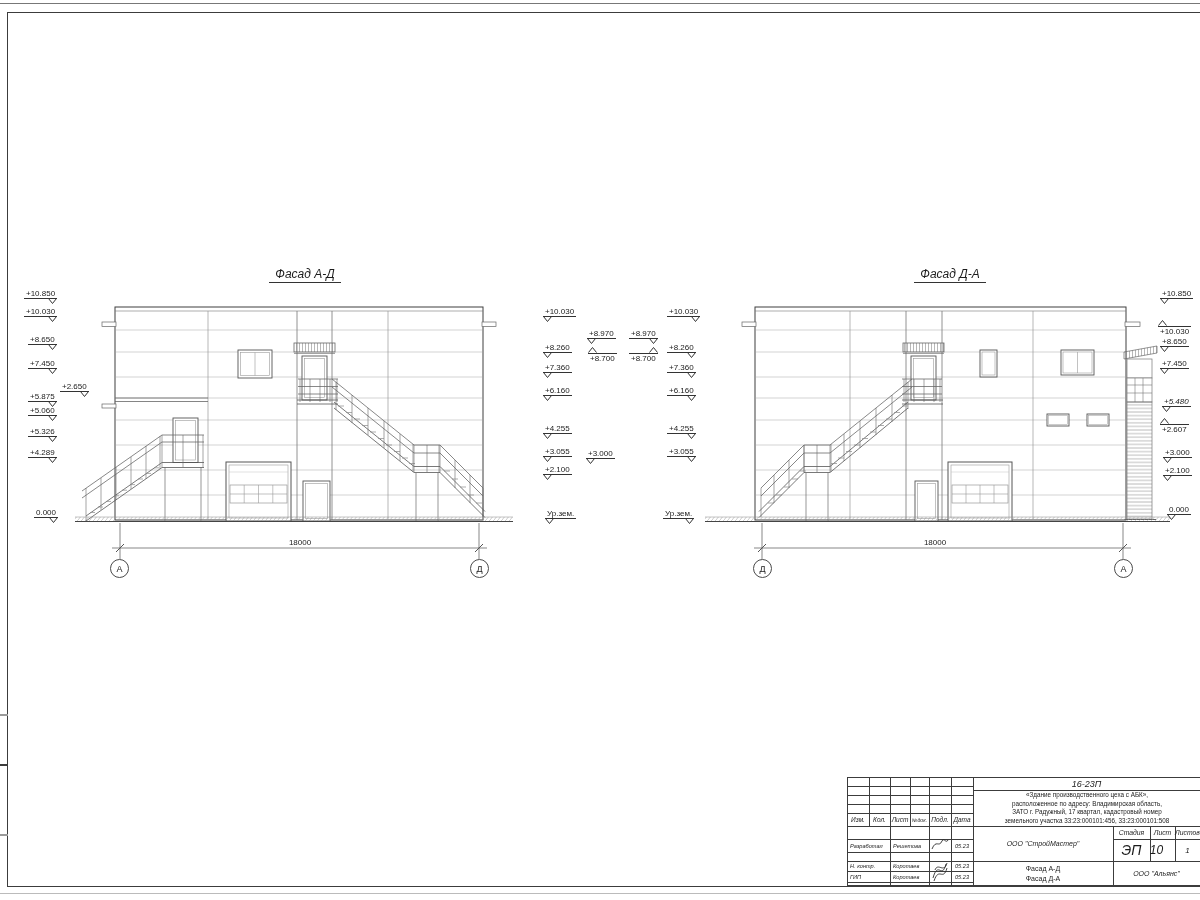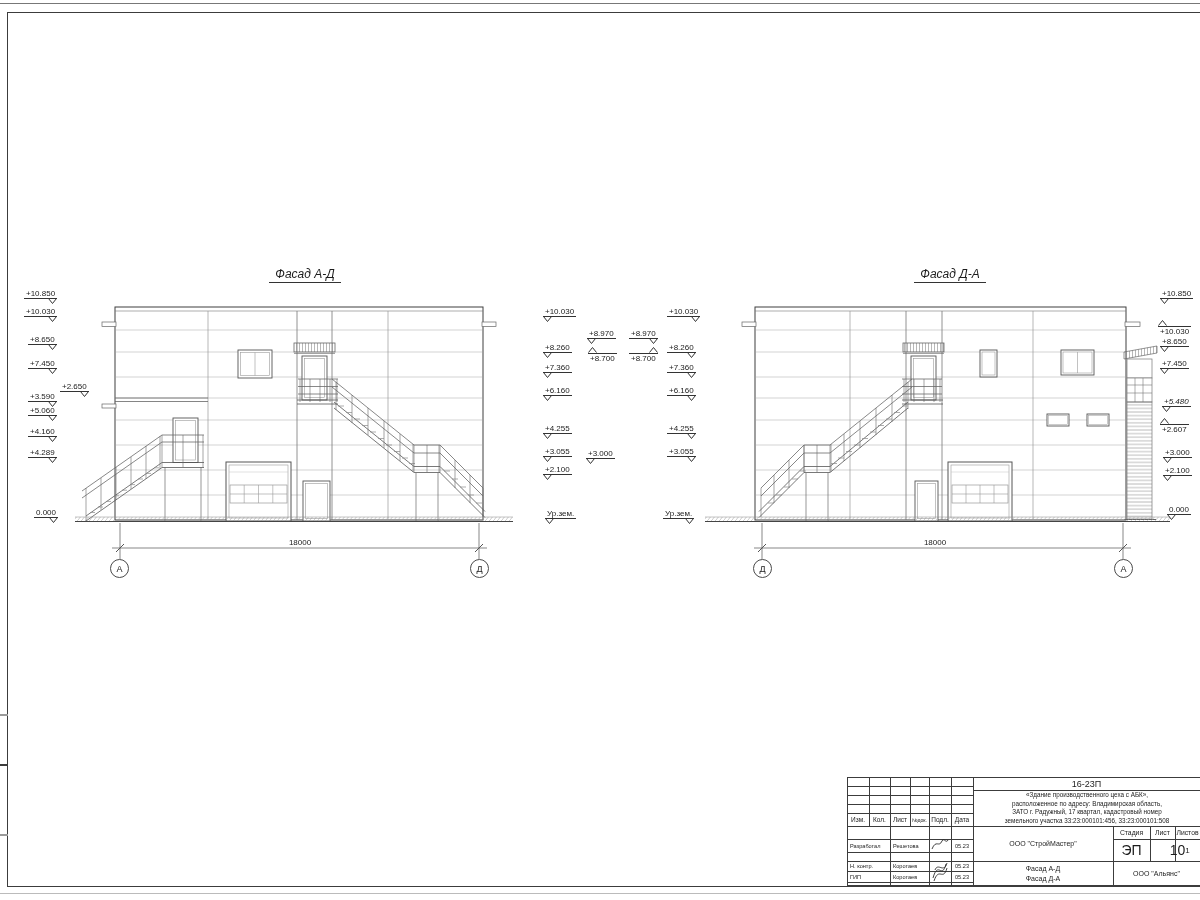--- a/index.html
+++ b/index.html
@@ -21,21 +21,21 @@
   .ev .ev-t{display:inline-block;padding:0 2px;border-bottom:1px solid #333;}
   .ev .tk{position:absolute;stroke:#333;fill:none;stroke-width:1;}
   .ev.br .tk{right:0;top:9px;}
   .ev.bl .tk{left:0;top:9px;}
   .ev.al .tk{left:0;top:-6px;transform:scaleY(-1);}
   .ev.ar .tk{right:0;top:-6px;transform:scaleY(-1);}
   .ev.al .ev-t,.ev.ar .ev-t{border-bottom:none;border-top:1px solid #333;}
   
   #tblock{position:absolute;left:847px;top:777px;width:353px;height:109px;font-size:7px;}
   #tblock .cell{position:absolute;display:flex;align-items:center;justify-content:center;
-                text-align:center;color:#1c1c1c;overflow:visible;white-space:nowrap;}
+                text-align:center;color:#1c1c1c;overflow:visible;white-space:nowrap;font-style:italic;}
   #tblock .left-cell{justify-content:flex-start;padding-left:2px;}
   .addr{line-height:8.6px;font-size:6.3px;}
   svg{display:block;}
 </style>
 </head>
 <body>
 <div id="page">
 
 <div class="lngray" style="left:0;top:3px;width:1200px;height:1px;background:#777;"></div>
 <div class="ln" style="left:7px;top:12px;width:1193px;height:1.4px;"></div>
@@ -324,33 +324,33 @@
         <polyline points="0.5,0.5 4.5,5.5 8.5,0.5"></polyline>
       </svg>
     </div>
       <div class="ev br" style="left: 60px; top: 382px;">
       <span class="ev-t">+2.650</span>
       <svg class="tk" width="9" height="6" viewBox="0 0 9 6">
         <polyline points="0.5,0.5 4.5,5.5 8.5,0.5"></polyline>
       </svg>
     </div>
       <div class="ev br" style="left: 28px; top: 392px;">
-      <span class="ev-t">+3.590</span>
+      <span class="ev-t">+5.875</span>
       <svg class="tk" width="9" height="6" viewBox="0 0 9 6">
         <polyline points="0.5,0.5 4.5,5.5 8.5,0.5"></polyline>
       </svg>
     </div>
       <div class="ev br" style="left: 28px; top: 406px;">
       <span class="ev-t">+5.060</span>
       <svg class="tk" width="9" height="6" viewBox="0 0 9 6">
         <polyline points="0.5,0.5 4.5,5.5 8.5,0.5"></polyline>
       </svg>
     </div>
       <div class="ev br" style="left: 28px; top: 427px;">
-      <span class="ev-t">+4.160</span>
+      <span class="ev-t">+5.326</span>
       <svg class="tk" width="9" height="6" viewBox="0 0 9 6">
         <polyline points="0.5,0.5 4.5,5.5 8.5,0.5"></polyline>
       </svg>
     </div>
       <div class="ev br" style="left: 28px; top: 448px;">
       <span class="ev-t">+4.289</span>
       <svg class="tk" width="9" height="6" viewBox="0 0 9 6">
         <polyline points="0.5,0.5 4.5,5.5 8.5,0.5"></polyline>
       </svg>
     </div>
@@ -593,21 +593,21 @@
     <div>расположенное по адресу: Владимирская область,</div>
     <div>ЗАТО г. Радужный, 17 квартал, кадастровый номер</div>
     <div>земельного участка 33:23:000101:456, 33:23:000101:508</div>
   </div>
   <div class="cell" style="left:126px;top:49px;width:140px;height:35px;font-size:7px;">ООО "СтройМастер"</div>
   <div class="cell" style="left:266px;top:49px;width:37px;height:13px;font-size:6.8px;">Стадия</div>
   <div class="cell" style="left:303px;top:49px;width:25px;height:13px;font-size:6.8px;">Лист</div>
   <div class="cell" style="left:328px;top:49px;width:25px;height:13px;font-size:6.8px;">Листов</div>
   <div class="ln" style="left:266px;top:62px;width:87px;height:1px;"></div>
   <div class="cell" style="left:266px;top:62px;width:37px;height:22px;font-size:14px;">ЭП</div>
-  <div class="cell" style="left:318px;top:62px;width:25px;height:22px;font-size:14px;">10</div>
+  <div class="cell" style="left:297px;top:62px;width:25px;height:22px;font-size:12px;">10</div>
   <div class="cell" style="left:328px;top:62px;width:25px;height:22px;font-size:8px;">1</div>
   <div class="abs" style="left:126px;top:87px;width:140px;text-align:center;font-size:7px;line-height:9.5px;">
     <div>Фасад А-Д</div>
     <div>Фасад Д-А</div>
   </div>
   <div class="cell" style="left:266px;top:84px;width:87px;height:24px;font-size:7px;">ООО "Альянс"</div>
 </div>
 
 </div>
 

